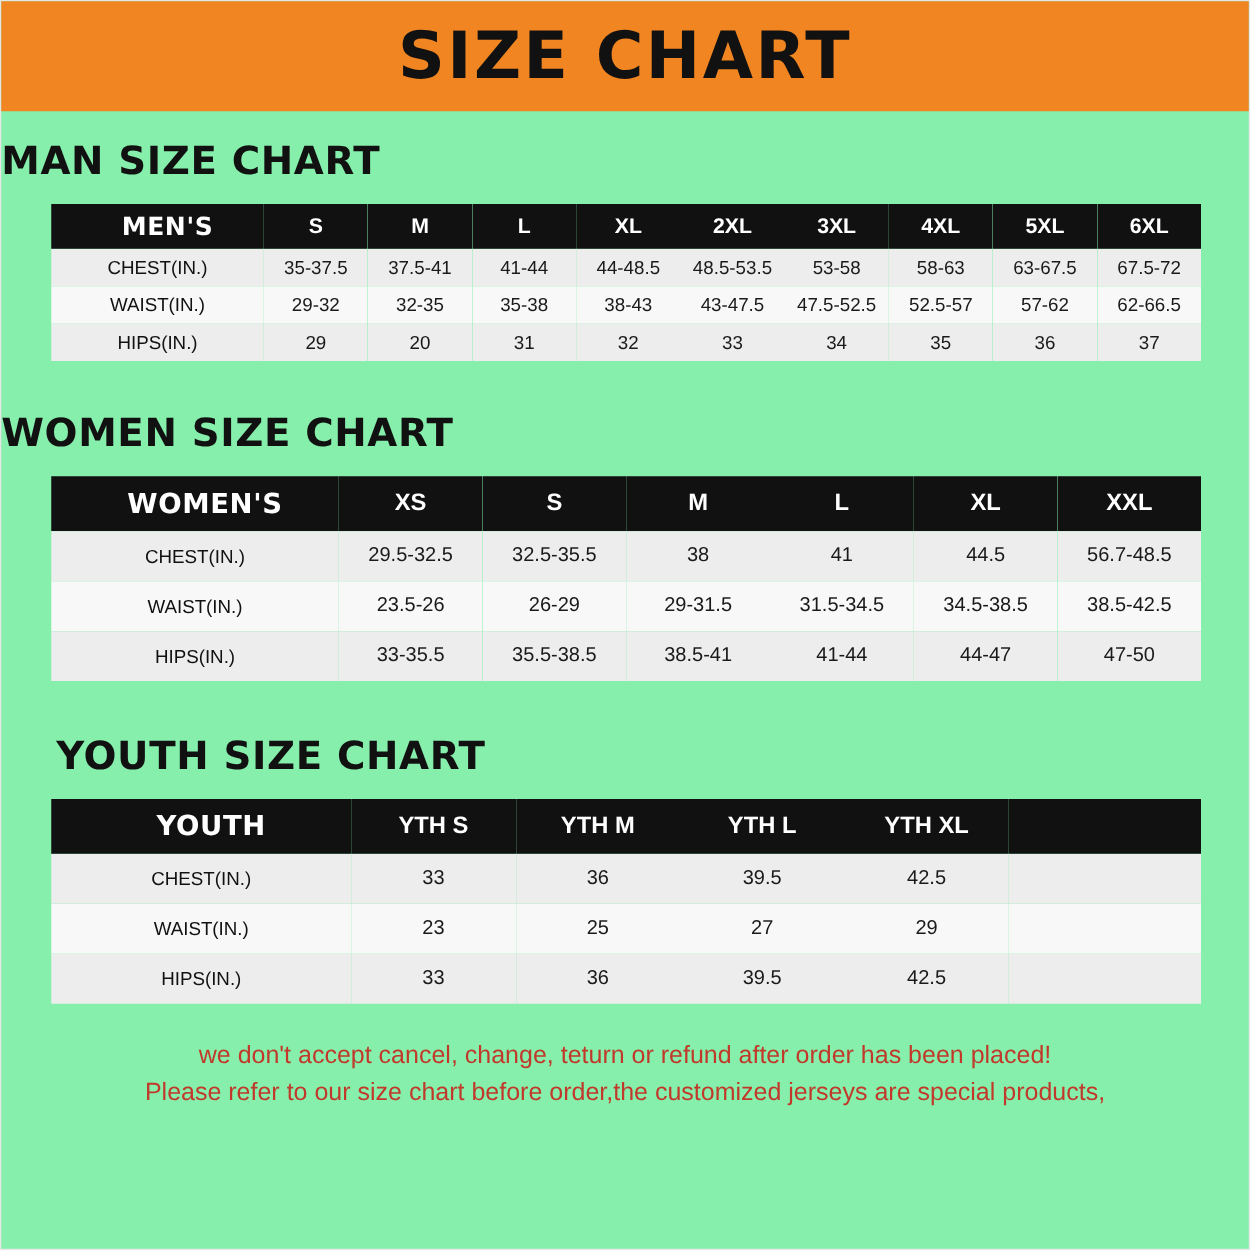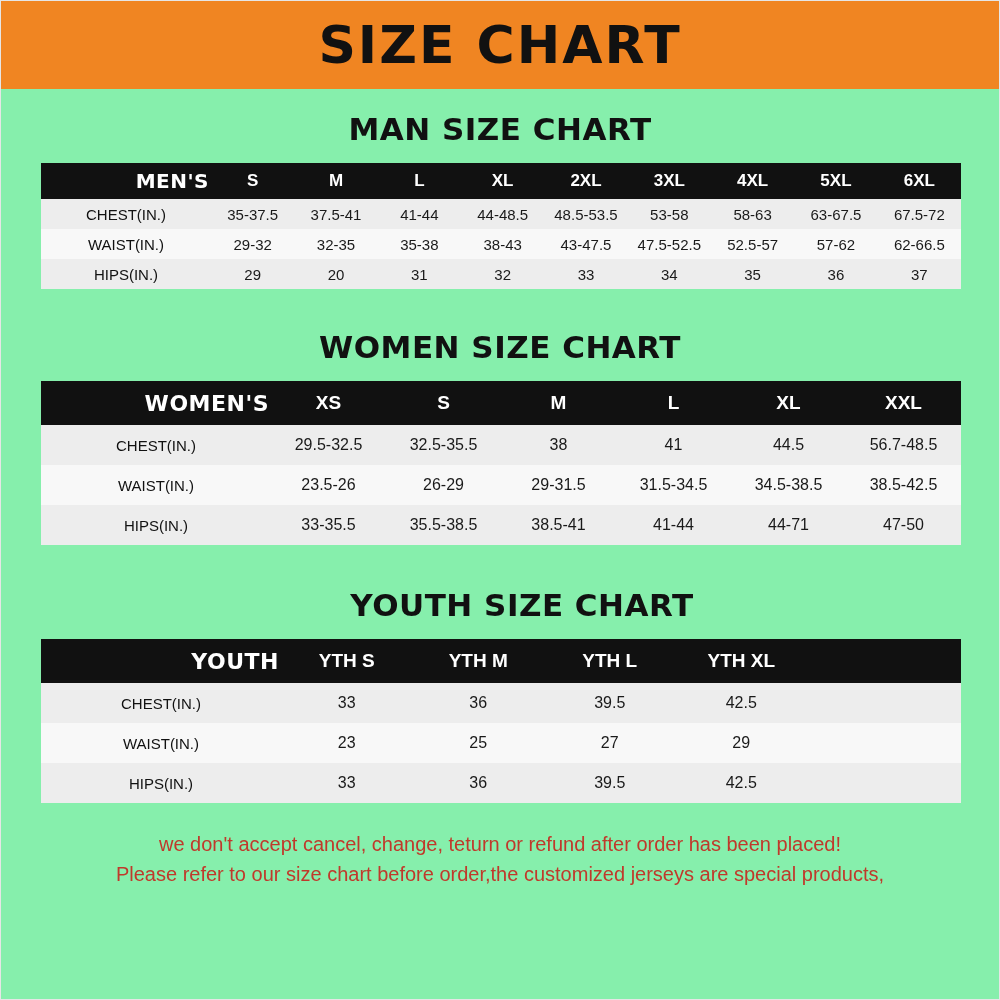--- a/index.html
+++ b/index.html
@@ -31,21 +31,20 @@
   }
   .banner-title {
     font-family: "DejaVu Sans", sans-serif;
     font-weight: bold;
     font-size: 52px;
     letter-spacing: 2px;
     color: #111111;
   }
   
   .section-title {
-    text-align: center;
     font-family: "DejaVu Sans", sans-serif;
     font-weight: bold;
     font-size: 31px;
     color: #111111;
     letter-spacing: 0.5px;
   }
   .t-man   { margin-top: 22px; margin-bottom: 16px; }
   .t-women { margin-top: 40px; margin-bottom: 16px; }
   .t-youth { margin-top: 42px; margin-bottom: 16px; padding-left: 44px; }
 
@@ -69,21 +68,21 @@
     overflow: hidden;
   }
   table.size thead th {
     background: #111111;
     color: #ffffff;
     font-weight: bold;
     font-size: 17px;
     height: 36px;
   }
   table.size thead th.corner {
-    text-align: right;
+    text-align: center;
     padding-left: 18px;
     font-family: "DejaVu Sans", sans-serif;
     font-size: 20px;
     letter-spacing: 0.5px;
   }
   table.size tbody tr:nth-child(odd) td  { background: #ededed; }
   table.size tbody tr:nth-child(even) td { background: #f8f8f8; }
   table.size tbody td.rowlabel {
     text-align: center;
     font-size: 15px;
@@ -208,21 +207,21 @@
           <td>31.5-34.5</td>
           <td>34.5-38.5</td>
           <td>38.5-42.5</td>
         </tr>
         <tr>
           <td class="rowlabel">HIPS(IN.)</td>
           <td>33-35.5</td>
           <td>35.5-38.5</td>
           <td>38.5-41</td>
           <td>41-44</td>
-          <td>44-71</td>
+          <td>44-47</td>
           <td>47-50</td>
         </tr>
       </tbody>
     </table>
   </div>
 
   <div class="section-title t-youth">YOUTH SIZE CHART</div>
   <div class="tbl-wrap">
     <table class="size youth">
       <thead>

